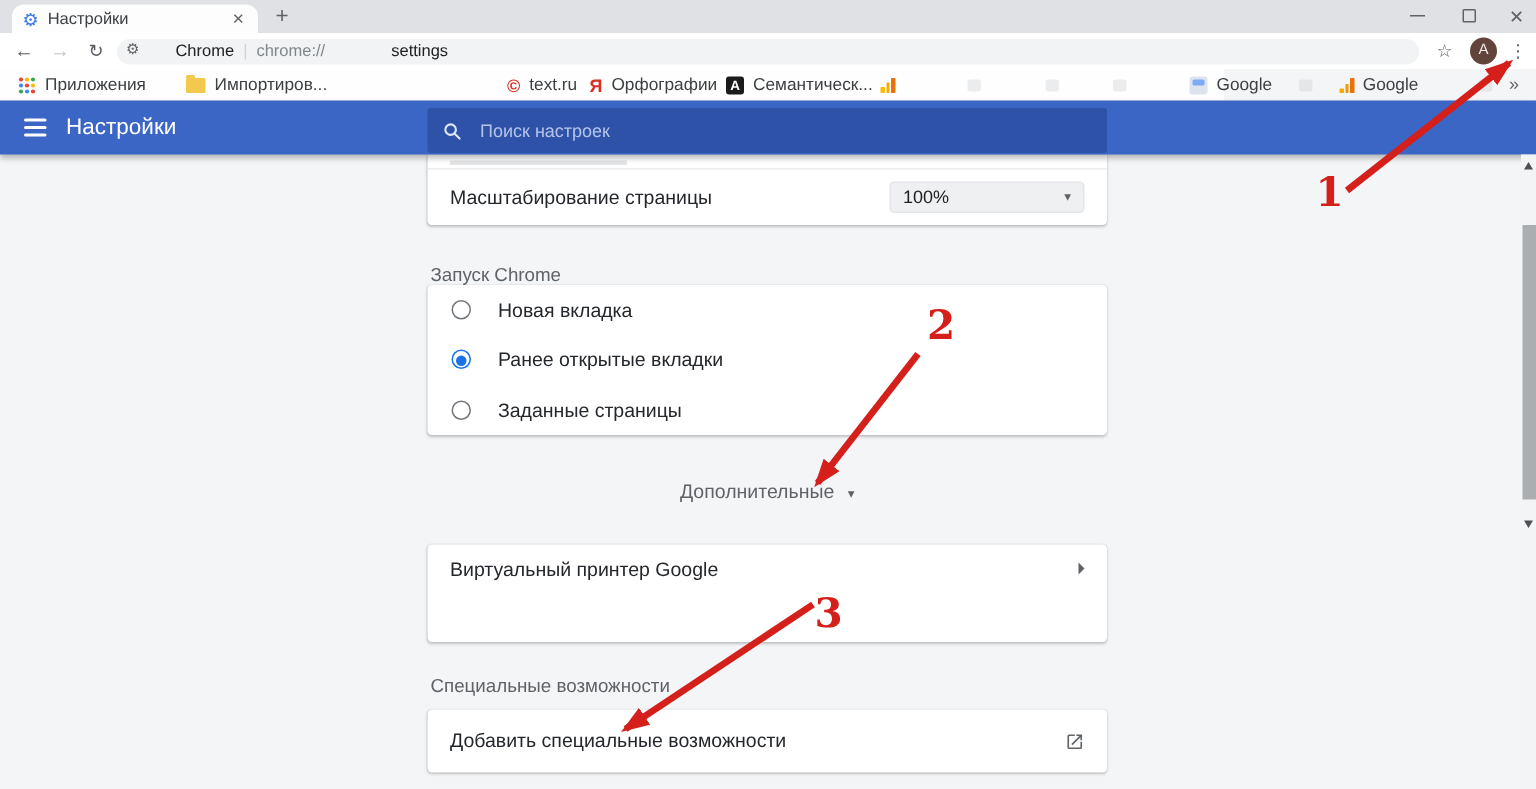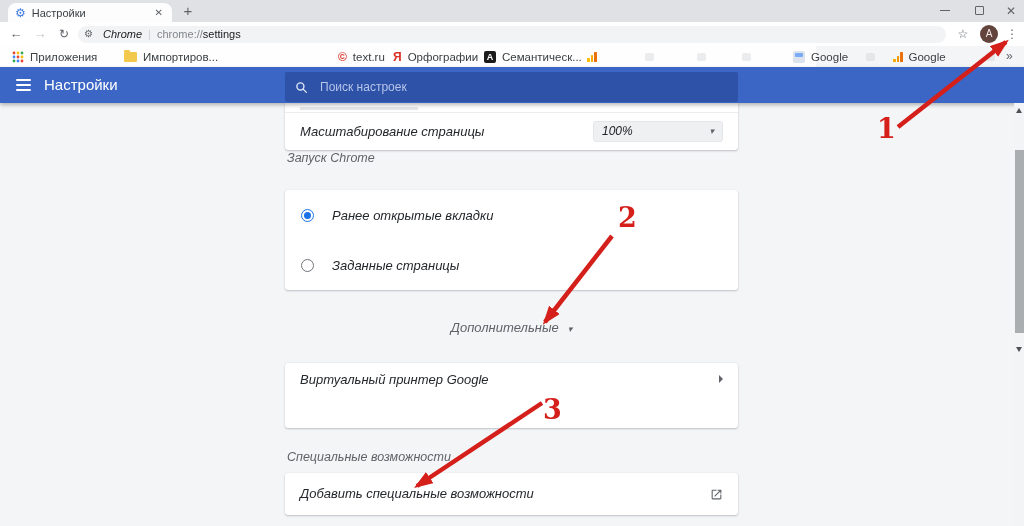--- a/index.html
+++ b/index.html
@@ -26,24 +26,24 @@
   .glyph-close { color:#5f6368; font-size:12px; }
 
   
   .toolbar { position:absolute; left:0; top:22px; width:1024px; height:24px; background:#ffffff; z-index:3; }
   .nav-ic { position:absolute; top:0; height:24px; width:22px; text-align:center; line-height:24px;
             font-size:13px; color:#5a5e63; }
   .ic-back { left:5px; } .ic-fwd { left:29px; color:#c1c5ca; } .ic-reload { left:53px; font-size:12px; }
   .omnibox { position:absolute; left:78px; top:3.5px; width:868px; height:17px; background:#f1f3f4;
              border-radius:9px; display:flex; align-items:center; padding-left:6px; font-size:11px; }
   .omni-gear { color:#5f6368; font-size:10px; line-height:1; }
-  .omni-site { color:#202124; margin-left:10px;font-style:italic; }
+  .omni-site { color:#202124; margin-left:24px; }
   .omni-div { color:#d0d3d7; margin:0 6px; font-size:11px; }
   .omni-scheme { color:#80868b; }
-  .omni-path { color:#202124; }
+  .omni-path { color:#202124;padding-left:44px; }
   .tb-star { position:absolute; left:954px; top:0; width:18px; height:24px; line-height:24px; text-align:center;
              color:#5f6368; font-size:12px; }
   .tb-avatar { position:absolute; left:980px; top:3px; width:18px; height:18px; border-radius:50%;
                background:#63443c; color:#f1e8e6; font-size:10px; text-align:center; line-height:18px; }
   .tb-dots { position:absolute; left:1004px; top:0; width:16px; height:24px; line-height:24px; text-align:center;
              color:#5f6368; font-size:12px; letter-spacing:0; }
 
   
   .bookmarks { position:absolute; left:0; top:46px; width:816px; height:21px; background:#fefefe; z-index:3; }
   .bm { position:absolute; top:0; height:21px; display:flex; align-items:center; gap:6px;
@@ -72,35 +72,35 @@
   .hamburger span { display:block; height:2px; background:#fff; margin-bottom:3px; border-radius:1px; }
   .hd-title { position:absolute; left:44px; top:0; height:36px; line-height:36px; color:#ffffff; font-size:15px; }
   .hd-search { position:absolute; left:285px; top:5px; width:453px; height:26px; background:#2d52a8;
                border-radius:2px; display:flex; align-items:center; padding:15px 10px; }
   .hd-search svg { flex:0 0 auto; }
   .hd-search input { flex:1; background:transparent; border:none; outline:none; color:#e8eefc;
                      font-size:12px; margin-left:12px; font-family:"Liberation Sans",sans-serif; }
   .hd-search input::placeholder { color:#b6c4e9; opacity:1; }
 
   
-  .content { position:absolute; left:0; top:103px; width:1024px; height:423px; background:#f4f5f7;font-style:italic; }
+  .content { position:absolute; left:0; top:103px; width:1024px; height:423px; background:#f4f5f7; }
   .card { position:absolute; left:285px; width:453px; background:#ffffff; border-radius:3px;
           box-shadow:0 1px 2px rgba(60,64,67,.28), 0 0 1px rgba(60,64,67,.12); }
   .card-zoom { top:0; height:47px; border-radius:0 0 3px 3px; }
   .clip-row { height:10px; border-bottom:1px solid #ebedef; position:relative; overflow:hidden; }
   .clip-row i { position:absolute; bottom:2px; left:15px; width:118px; height:3px; background:#cfd1d4; opacity:.55; }
   .row { display:flex; align-items:center; justify-content:space-between; padding:0 15px; }
   .row-zoom { height:36px; }
   .row-label { font-size:13px; color:#24272b; }
   .select { width:130px; height:21px; background:#eef0f2; border:1px solid #e4e6e9; border-radius:3px;
             display:flex; align-items:center; justify-content:space-between; padding:0 8px; font-size:12px; color:#202124; }
   .caret { color:#5f6368; font-size:9px; line-height:1; }
 
   .section-label { position:absolute; left:287px; font-size:12.5px; color:#5f6368; }
-  .lbl-startup { top:48px;text-align:right; }
+  .lbl-startup { top:73px;text-align:right; }
   .lbl-access { top:347px; }
 
   .card-startup { top:87px; height:100px; display:flex; flex-direction:column; }
   .opt { flex:1; display:flex; align-items:center; padding-left:16px; }
   .radio { width:13px; height:13px; border:1.6px solid #70757a; border-radius:50%; margin-right:18px;
            position:relative; flex:0 0 auto; }
   .radio.on { border-color:#1a73e8; }
   .radio.on::after { content:""; position:absolute; left:2.2px; top:2.2px; width:7px; height:7px;
                      border-radius:50%; background:#1a73e8; }
   .opt-label { font-size:13px; color:#24272b; }
@@ -259,20 +259,24 @@
         <span>100%</span>
         <span class="caret">▾</span>
       </span>
     </div>
   </div>
 
   <div class="section-label lbl-startup">Запуск Chrome</div>
 
   <div class="card card-startup">
     <div class="opt">
+      <span class="radio"></span>
+      <span class="opt-label">Новая вкладка</span>
+    </div>
+    <div class="opt">
       <span class="radio on"></span>
       <span class="opt-label">Ранее открытые вкладки</span>
     </div>
     <div class="opt">
       <span class="radio"></span>
       <span class="opt-label">Заданные страницы</span>
     </div>
   </div>
 
   <div class="advanced">

